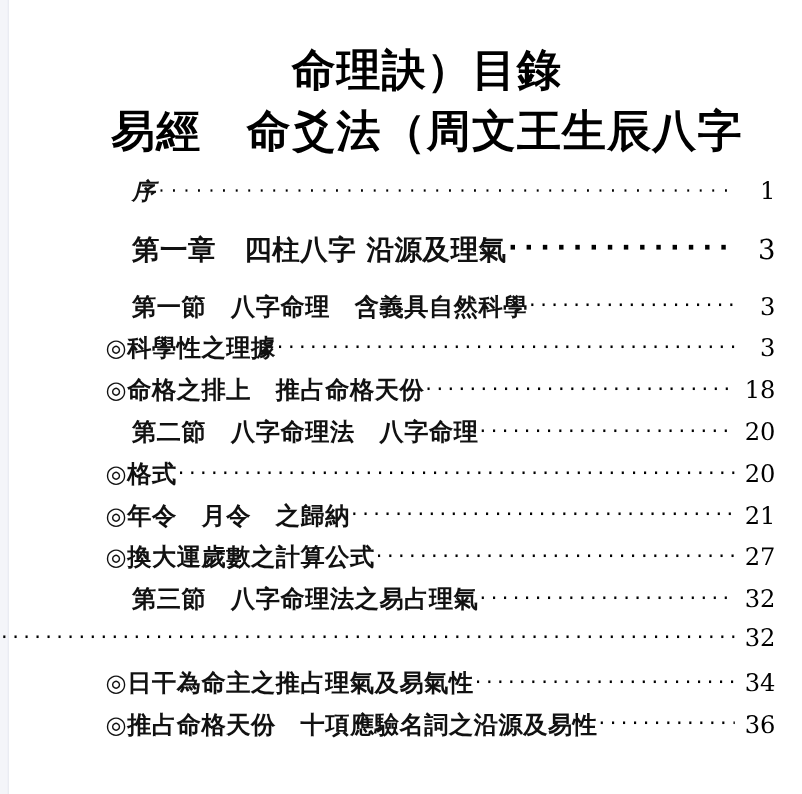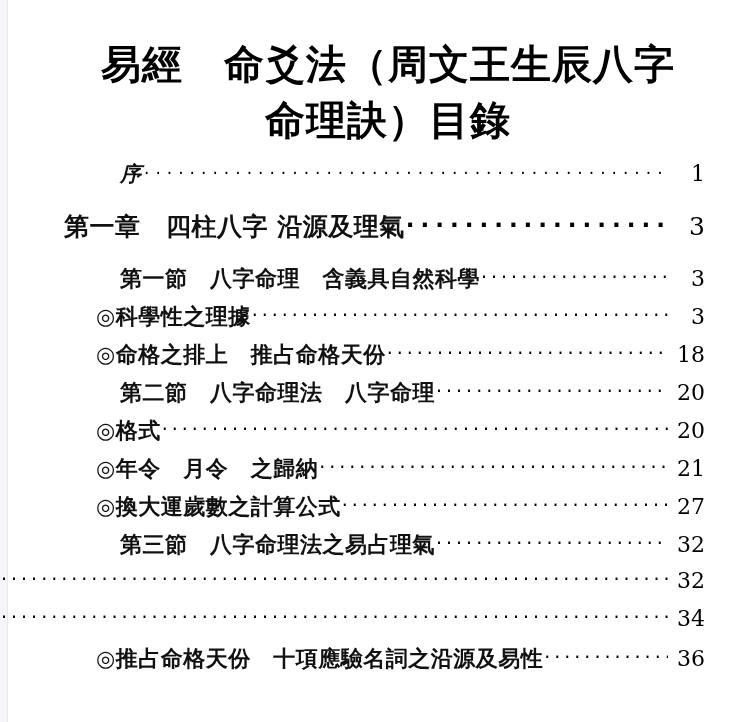--- a/index.html
+++ b/index.html
@@ -102,21 +102,21 @@
   }
   .row-preface .toc-leader { padding-left: 2px; }
   .row-preface .toc-leader::after { letter-spacing: 6.0px; font-size: 17px; }
   .row-preface { height: 50px; }
 
   .row-chapter { height: 54px; }
   .row-chapter .toc-label {
     font-family: "DejaVu Sans", sans-serif;
     font-weight: 700;
     font-size: 25px;
-    padding-left: 64px;
+    padding-left: 120px;
     letter-spacing: 0.5px;
   }
   .row-chapter .toc-leader::after { letter-spacing: 6.0px; font-size: 23px; font-weight: 700; }
   .row-chapter .toc-page { font-size: 25px; }
 
   .row-section .toc-label {
     font-family: "DejaVu Serif", serif;
     font-weight: 600;
     font-size: 22px;
     padding-left: 120px;
@@ -133,22 +133,22 @@
 </style>
 </head>
 <body>
 
 <div id="page">
 
   <div id="scan-edge"></div>
   <div id="scan-edge-line"></div>
 
   <div id="title-block">
+    <span id="title-line-2">命理訣）目錄</span>
     <span id="title-line-1">易經　命爻法（周文王生辰八字</span>
-    <span id="title-line-2">命理訣）目錄</span>
   </div>
 
   <div id="toc">
       <div class="toc-row row-preface">
         <span class="toc-label">序</span>
         <span class="toc-leader"></span>
         <span class="toc-page">1</span>
       </div>
       <div class="toc-row row-chapter">
         <span class="toc-label">第一章　四柱八字 沿源及理氣</span>
@@ -193,20 +193,21 @@
       <div class="toc-row row-section">
         <span class="toc-label">第三節　八字命理法之易占理氣</span>
         <span class="toc-leader"></span>
         <span class="toc-page">32</span>
       </div>
       <div class="toc-row row-item">
         <span class="toc-leader"></span>
         <span class="toc-page">32</span>
       </div>
       <div class="toc-row row-item">
+        <span class="toc-label">◎日干為命主之推占理氣及易氣性</span>
         <span class="toc-leader"></span>
         <span class="toc-page">34</span>
       </div>
       <div class="toc-row row-item">
         <span class="toc-label">◎推占命格天份　十項應驗名詞之沿源及易性</span>
         <span class="toc-leader"></span>
         <span class="toc-page">36</span>
       </div>
     </div>
 

